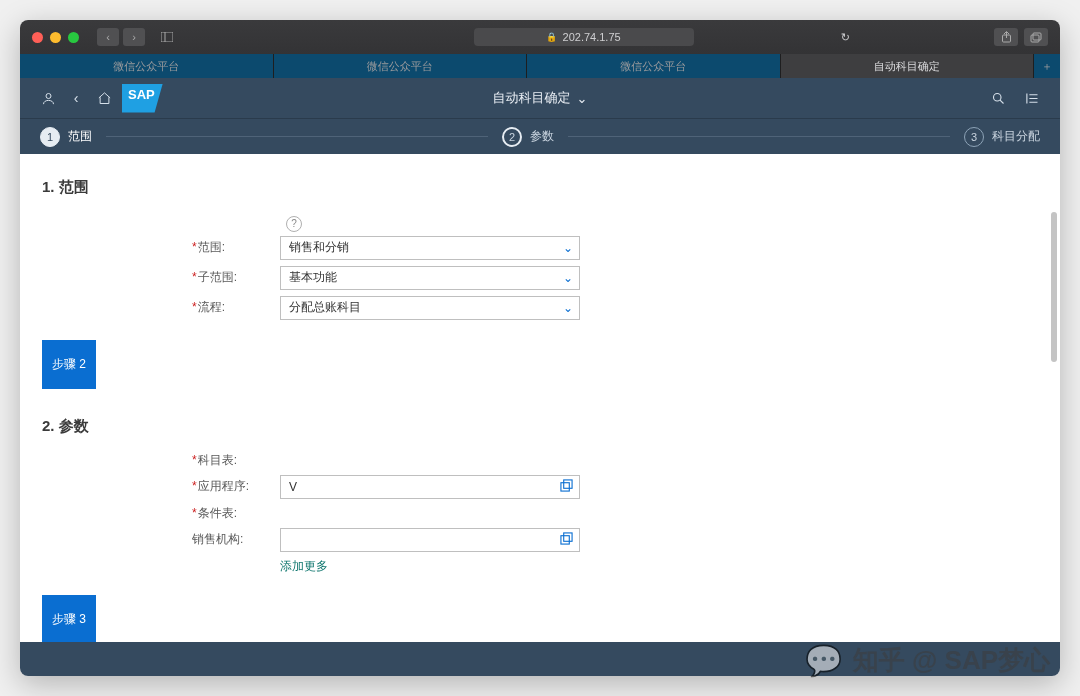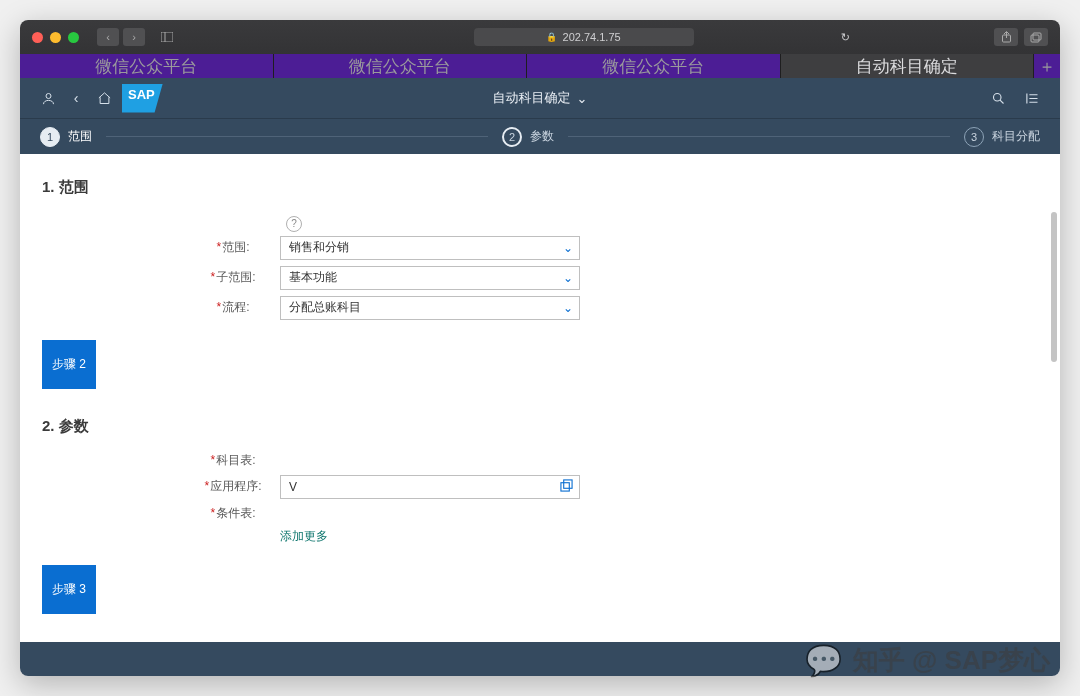--- a/index.html
+++ b/index.html
@@ -12,21 +12,21 @@
   .tl-close{background:#ff5f57;} .tl-min{background:#febc2e;} .tl-max{background:#28c840;}
   .navicons { display:flex; gap:4px; margin-left:8px;}
   .navicons .nbtn { width:22px; height:18px; border-radius:3px; background:#505052; display:flex; align-items:center; justify-content:center; color:#aaa; font-size:11px;}
   .sidebar-btn{margin-left:6px;}
   .addr { flex:1; display:flex; justify-content:center; }
   .addr-box { background:#4a4a4c; color:#cfcfd1; font-size:11px; padding:3px 18px; border-radius:4px; display:flex; align-items:center; gap:5px; min-width:220px; justify-content:center;}
   .lock-icon{font-size:9px;}
   .right-ti { display:flex; gap:6px; }
   .right-ti .nbtn{ width:24px; height:18px; border-radius:3px; background:#505052; color:#aaa; display:flex;align-items:center;justify-content:center; font-size:11px;}
   
-  .tabstrip { height:24px; background:#4c1d95; display:flex; font-size:17px; color:#9a9a9c; }
+  .tabstrip { height:24px; background:#0c4a6e; display:flex; font-size:11px; color:#9a9a9c; }
   .tab { flex:1; display:flex; align-items:center; justify-content:center; border-right:1px solid #1e1e1f; position:relative;}
   .tab.active { background:#3e3e40; color:#dcdcde;}
   .tab-plus{width:26px;display:flex;align-items:center;justify-content:center;color:#9a9a9c;}
   
   .sap-header { height:40px; background:#354a5f; display:flex; align-items:center; padding:0 14px; color:#e6ecf2; }
   .sap-header .hbtn{ width:28px; height:28px; display:flex; align-items:center; justify-content:center; color:#d6e0ea; font-size:14px; cursor:pointer;}
   .sap-logo { background:#1fa0e3; color:#fff; font-weight:700; font-size:13px; padding:3px 8px 11px 6px; clip-path: polygon(0 0,100% 0,80% 100%,0 100%); margin-left:4px;}
   .sap-title { position:absolute; left:50%; transform:translateX(-50%); display:flex; align-items:center; gap:6px; font-size:13px; color:#e9eef4;}
   .sap-right{ margin-left:auto; display:flex; gap:6px;}
   
@@ -35,21 +35,21 @@
   .wnum{ width:20px; height:20px; border-radius:50%; border:1px solid #8da3b7; display:flex; align-items:center; justify-content:center; font-size:11px; color:#c9d4df;}
   .wstep.active .wnum{ background:#e6ecf2; color:#354a5f; border-color:#e6ecf2;}
   .wstep.active{ color:#fff;}
   .wline{ flex:1; height:1px; background:#4f6378; margin:0 14px;}
   .wstep.current .wnum{ border:2px solid #e6ecf2;}
   
   .content { flex:1; overflow:auto; background:#fff; padding:18px 22px 40px 22px; position:relative;}
   .section-h{ font-size:15px; color:#3a3a3a; margin:6px 0 16px 0; font-weight:700;}
   .form { margin-left:150px; margin-top:4px; }
   .form-row{ display:flex; align-items:center; margin-bottom:6px; font-size:12px;}
-  .form-label{ width:88px; text-align:center; color:#5a5a5a; padding-right:6px; white-space:nowrap;}
+  .form-label{ width:88px; text-align:left; color:#5a5a5a; padding-right:6px; white-space:nowrap;}
   .req{ color:#cc1f1f; margin-right:1px;}
   .help-ico{ width:16px;height:16px;border:1px solid #b0b0b0;border-radius:50%;display:inline-flex;align-items:center;justify-content:center;font-size:10px;color:#888;margin-bottom:4px;}
   .select, .input{
     width:300px; height:24px; border:1px solid #bfbfbf; background:#fff; display:flex; align-items:center;
     padding:0 8px; font-size:12px; color:#333; position:relative; cursor:pointer;
   }
   .select .chev, .input .vh { position:absolute; right:6px; color:#0a6ed1; font-size:12px;}
   .input .vh svg{width:13px;height:13px;}
   .link{ color:#0f766e; font-size:12px; cursor:pointer; }
   .step-btn{ display:inline-block; background:#0a6ed1; color:#fff; font-size:12px; padding:16px 10px; margin-top:14px; margin-bottom:22px; cursor:pointer;}
@@ -218,20 +218,30 @@
           <span class="vh"><svg viewBox="0 0 14 14" fill="none" stroke="#0a6ed1" stroke-width="1.2">
                 <rect x="1" y="4" width="9" height="9"></rect>
                 <rect x="4" y="1" width="9" height="9"></rect>
               </svg></span>
         </div>
       </div>
       <div class="form-row">
         <div class="form-label"><span class="req">*</span><span>条件表:</span></div>
       </div>
       <div class="form-row">
+        <div class="form-label"><span>销售机构:</span></div>
+        <div class="input">
+          <span></span>
+          <span class="vh"><svg viewBox="0 0 14 14" fill="none" stroke="#0a6ed1" stroke-width="1.2">
+                <rect x="1" y="4" width="9" height="9"></rect>
+                <rect x="4" y="1" width="9" height="9"></rect>
+              </svg></span>
+        </div>
+      </div>
+      <div class="form-row">
         <div class="form-label"></div>
         <span class="link">添加更多</span>
       </div>
     </div>
     <span class="step-btn">步骤 3</span>
   </div>
 
   <div class="footer"></div>
 </div>
 

